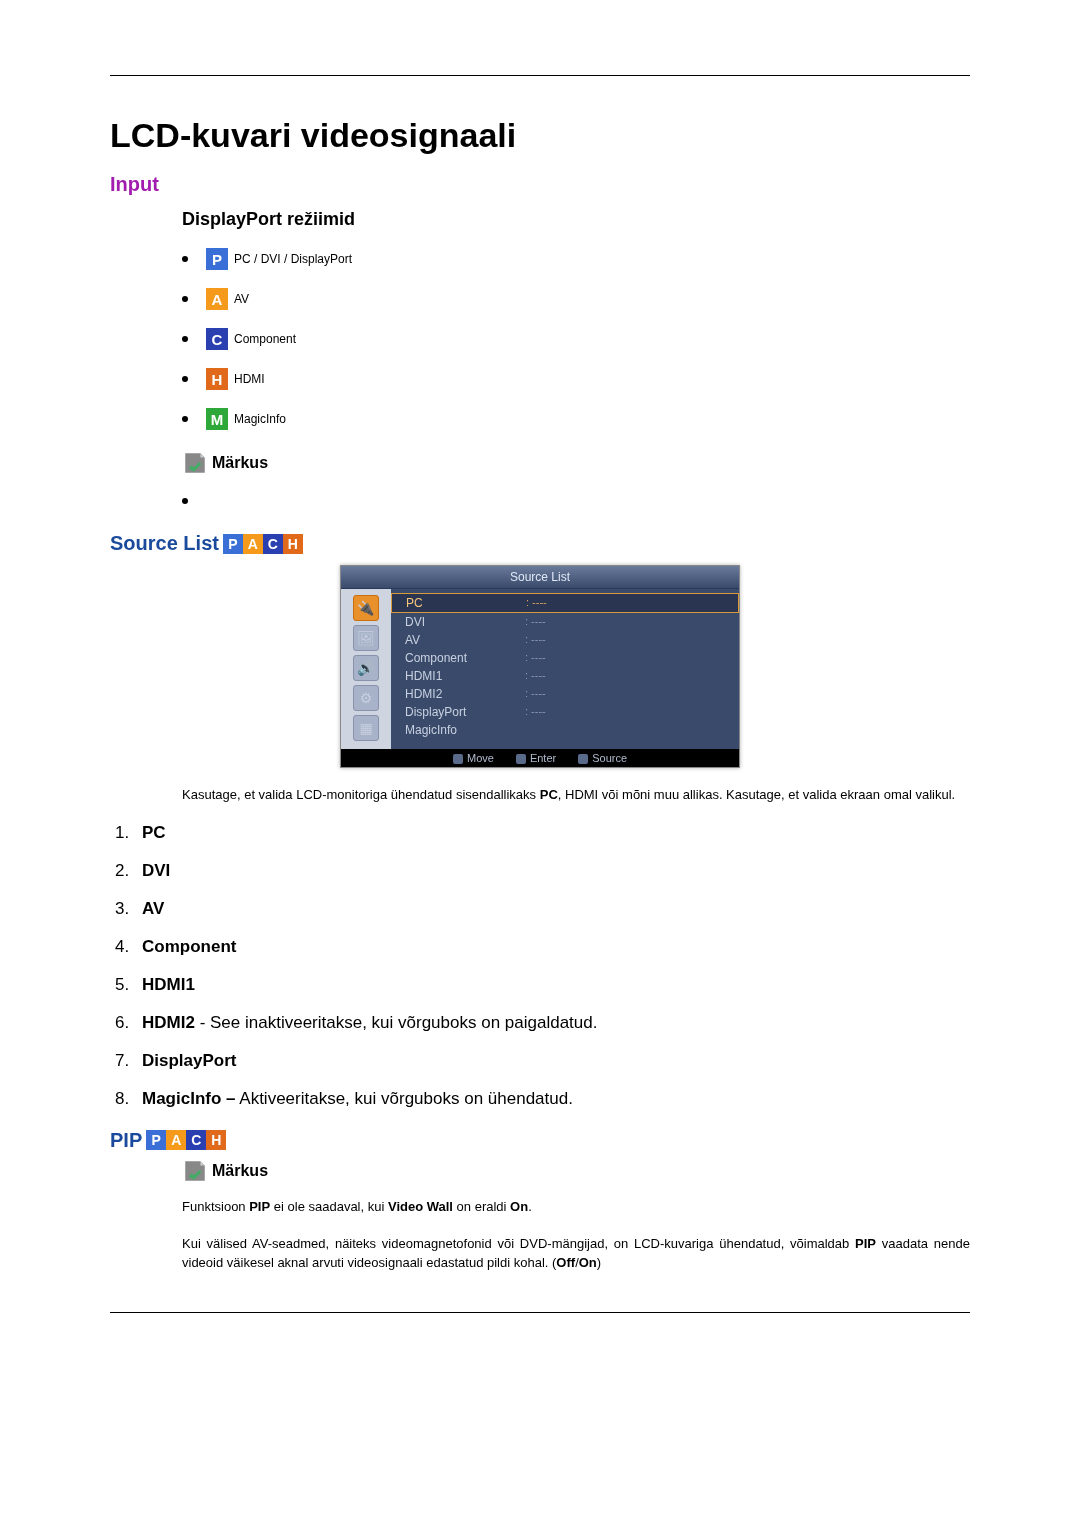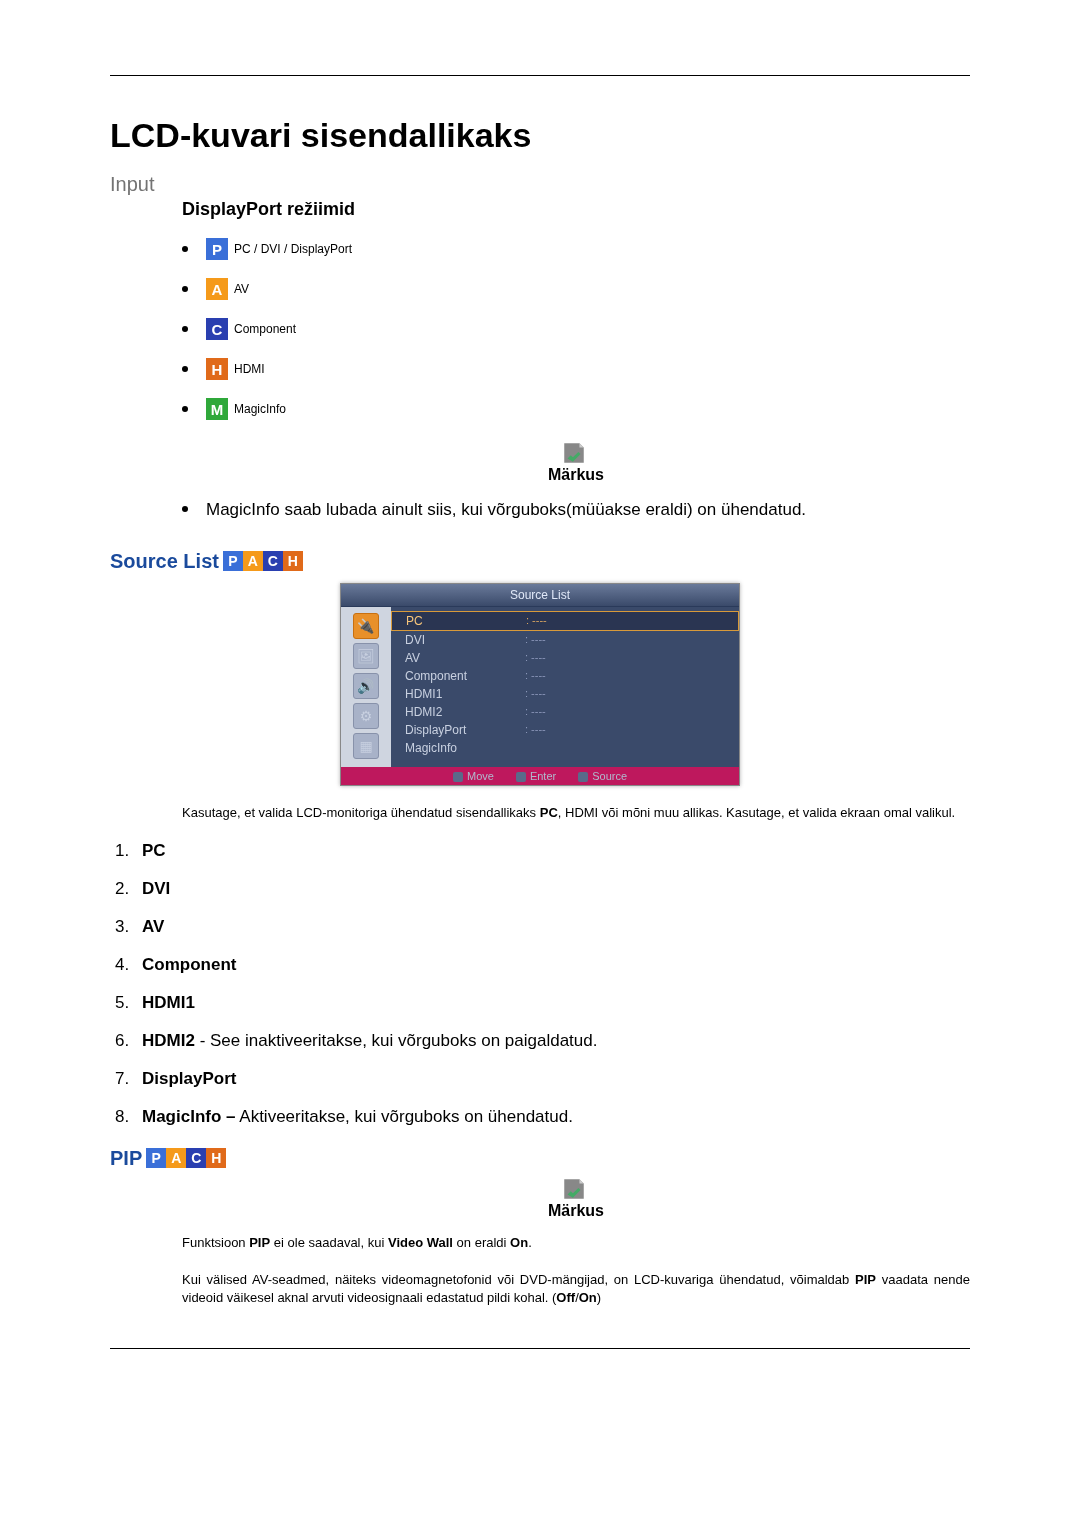--- a/index.html
+++ b/index.html
@@ -7,21 +7,21 @@
     font-family: Arial, Helvetica, sans-serif;
     background: #fff;
     color: #000;
     width: 1080px;
     margin: 0 auto;
     padding: 75px 110px 60px 110px;
   }
   .rule { border-top: 1px solid #000; margin-bottom: 40px; }
   .rule-bottom { border-top: 1px solid #000; margin-top: 40px; }
   h1 { font-size: 34px; font-weight: bold; margin-bottom: 18px; }
-  h2.section { color: #737373; font-size: 20px; font-weight: normal; margin: 8px 0 3px 0; }
+  h2.section { color: #a21caf; font-size: 20px; font-weight: bold; margin: 8px 0 13px 0; }
   h3.subsection { font-size: 18px; font-weight: bold; margin: 0 0 18px 0; padding-left: 72px; }
   .indent { padding-left: 72px; }
   ul.modes { list-style: none; margin: 0 0 20px 0; }
   ul.modes li { display: flex; align-items: center; margin-bottom: 18px; }
   ul.modes li .bullet { width: 6px; height: 6px; background: #000; border-radius: 50%; margin-right: 18px; }
   .mode-icon {
     display: inline-flex;
     width: 22px; height: 22px;
     color: #fff;
     font-weight: bold;
@@ -29,21 +29,21 @@
     align-items: center;
     justify-content: center;
     margin-right: 6px;
   }
   .mode-icon.p { background: #3a6fd8; }
   .mode-icon.a { background: #f59a1a; }
   .mode-icon.c { background: #2a3fb0; }
   .mode-icon.h { background: #e06a1a; }
   .mode-icon.m { background: #2fa83a; }
   .mode-label { font-weight: normal; font-size: 12px; }
-  .note-row { display: flex; align-items: center; margin-bottom: 14px; flex-direction: column; }
+  .note-row { display: flex; align-items: center; margin-bottom: 14px; }
   .note-icon {
     width: 26px; height: 26px;
     display: inline-flex;
     align-items: center; justify-content: center;
     margin-right: 4px;
   }
   .note-icon svg { width: 26px; height: 26px; }
   .note-label { font-weight: bold; font-size: 16px; }
   ul.note-list { list-style: none; margin-bottom: 28px; }
   ul.note-list li { display: flex; align-items: flex-start; }
@@ -72,36 +72,36 @@
   .osd-body { display: flex; }
   .osd-side { width: 50px; background: #cfd5e0; padding: 6px 0; display:flex; flex-direction:column; align-items:center; gap:4px;}
   .osd-side .sicon { width:26px; height:26px; background:#a8b2c8; border:1px solid #8892aa; border-radius:3px; display:flex;align-items:center;justify-content:center; font-size:14px;}
   .osd-side .sicon.active { background:#e8902a; border-color:#c87010;}
   .osd-list { flex:1; padding: 4px 0 10px 0; }
   .osd-row { display:flex; padding: 2px 14px; }
   .osd-row.sel { background:#2a3552; border:1px solid #d89a3a; color:#f6c47a; }
   .osd-row .name { flex: 0 0 120px; }
   .osd-row .val { color:#8a96b8; font-size:11px; }
   .osd-row.sel .val { color:#d8a560; }
-  .osd-footer { background:#be185d; display:flex; justify-content:center; gap:22px; padding:3px 0; font-size:11px; color:#b0bace;}
+  .osd-footer { background:#000000; display:flex; justify-content:center; gap:22px; padding:3px 0; font-size:11px; color:#b0bace;}
   .osd-footer span::before { content:""; display:inline-block; width:10px; height:10px; background:#5a6a8a; border-radius:2px; margin-right:4px; vertical-align:middle;}
   .para { font-size: 13px; line-height: 1.45; text-align: justify; margin-bottom: 18px; }
   ol.sourcelist { padding-left: 24px; font-size: 17px; }
   ol.sourcelist li { margin-bottom: 18px; padding-left: 8px; }
   ol.sourcelist li .b { font-weight: bold; }
   .pip-hdr { display:flex; align-items:center; margin-top: 20px; margin-bottom: 6px;}
   .pip-hdr .lbl { color:#1a4a9c; font-weight:bold; font-size:20px; margin-right:4px;}
   .pip-hdr .mode-icon { width: 20px; height: 20px; font-size: 14px; margin-right: 0; }
 </style>
 </head>
 <body>
 
 <div class="rule"></div>
 
-<h1>LCD-kuvari sisendallikaks</h1>
+<h1>LCD-kuvari videosignaali</h1>
 
 <h2 class="section">Input</h2>
 
 <h3 class="subsection">DisplayPort režiimid</h3>
 
 <ul class="modes indent">
   <li>
     <span class="bullet"></span>
     <span class="mode-icon p">P</span>
     <span class="mode-label"> PC / DVI / DisplayPort</span>
@@ -135,21 +135,20 @@
         <path fill="#ccc" d="M17 3v4h4z"></path>
         <path fill="#4a6" d="M6 17l3-3 2 2 5-5 2 2-7 7z"></path>
       </svg>
   </span>
   <span class="note-label">Märkus</span>
 </div>
 
 <ul class="note-list indent">
   <li>
     <span class="bullet"></span>
-    <span class="txt">MagicInfo saab lubada ainult siis, kui võrguboks(müüakse eraldi) on ühendatud.</span>
   </li>
 </ul>
 
 <div class="source-hdr">
   <span class="lbl">Source List</span>
   <span class="mode-icon p">P</span>
   <span class="mode-icon a">A</span>
   <span class="mode-icon c">C</span>
   <span class="mode-icon h">H</span>
 </div>

